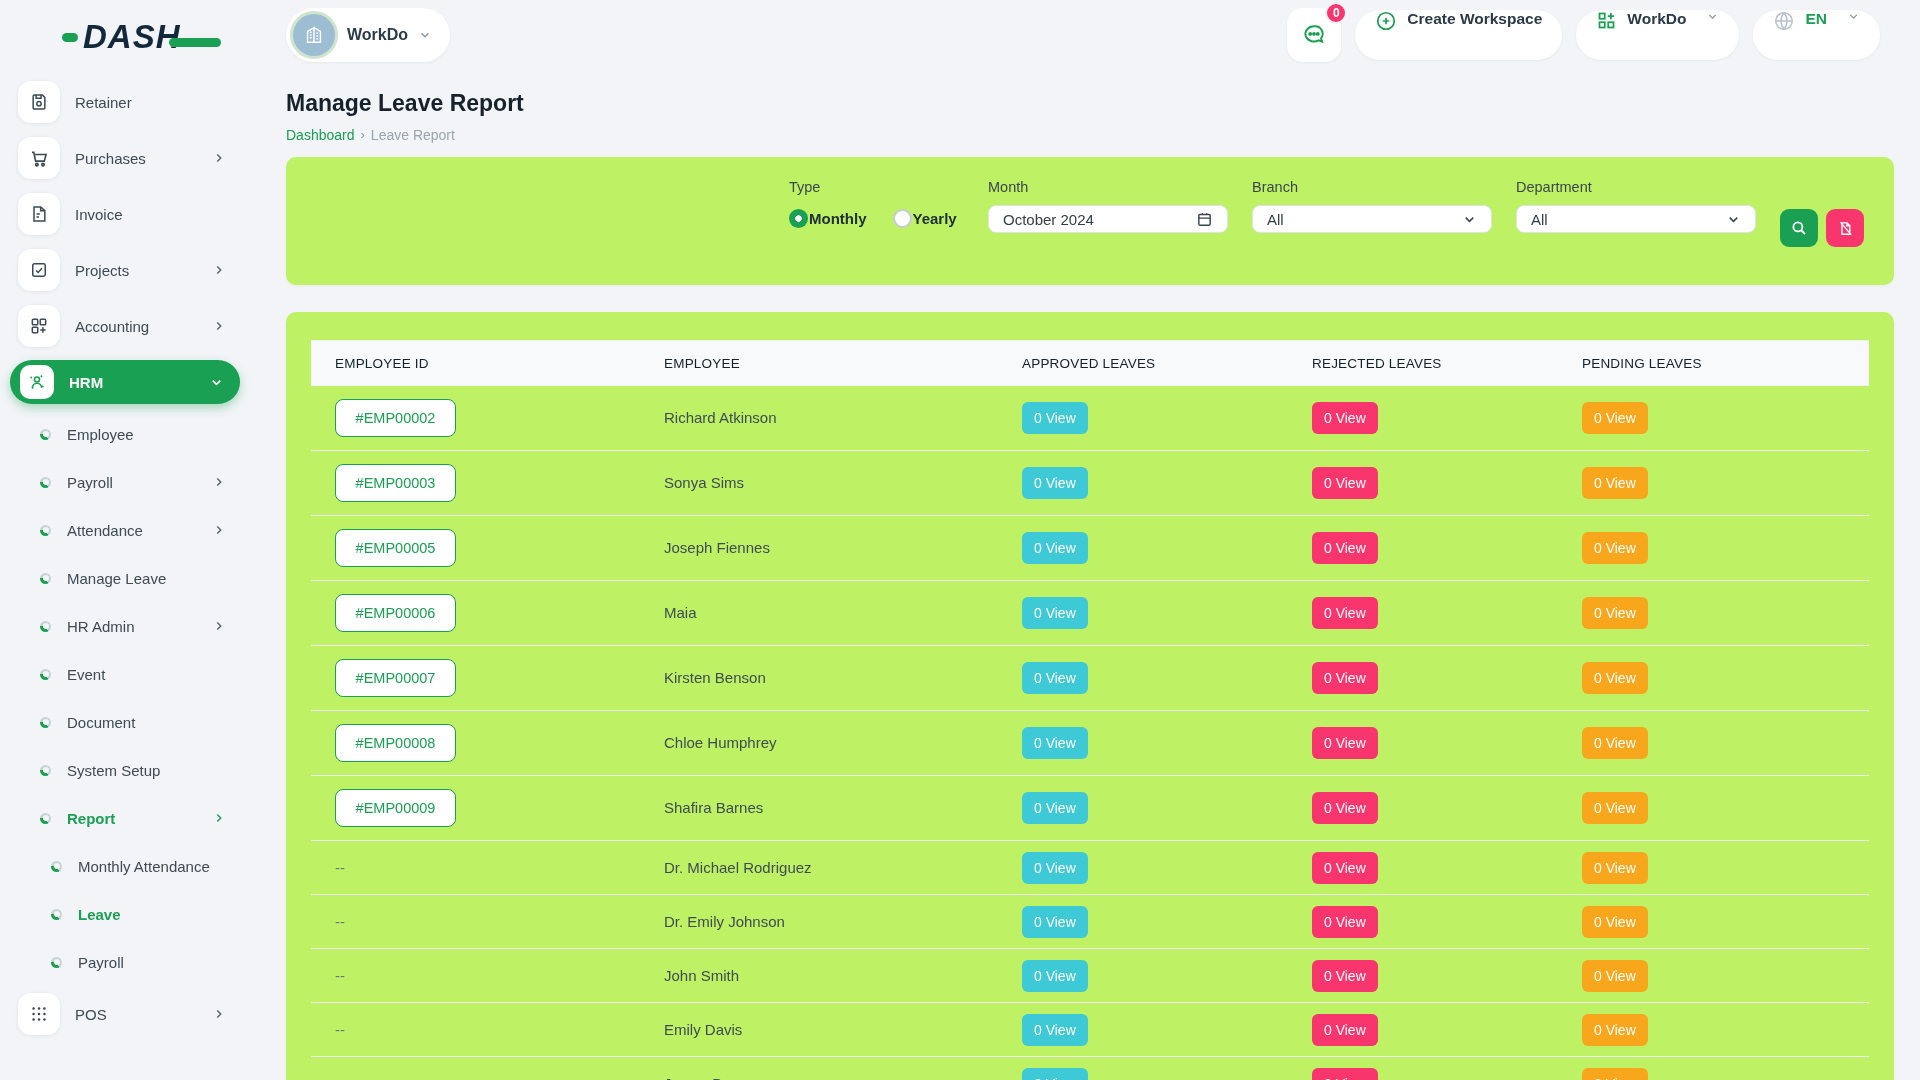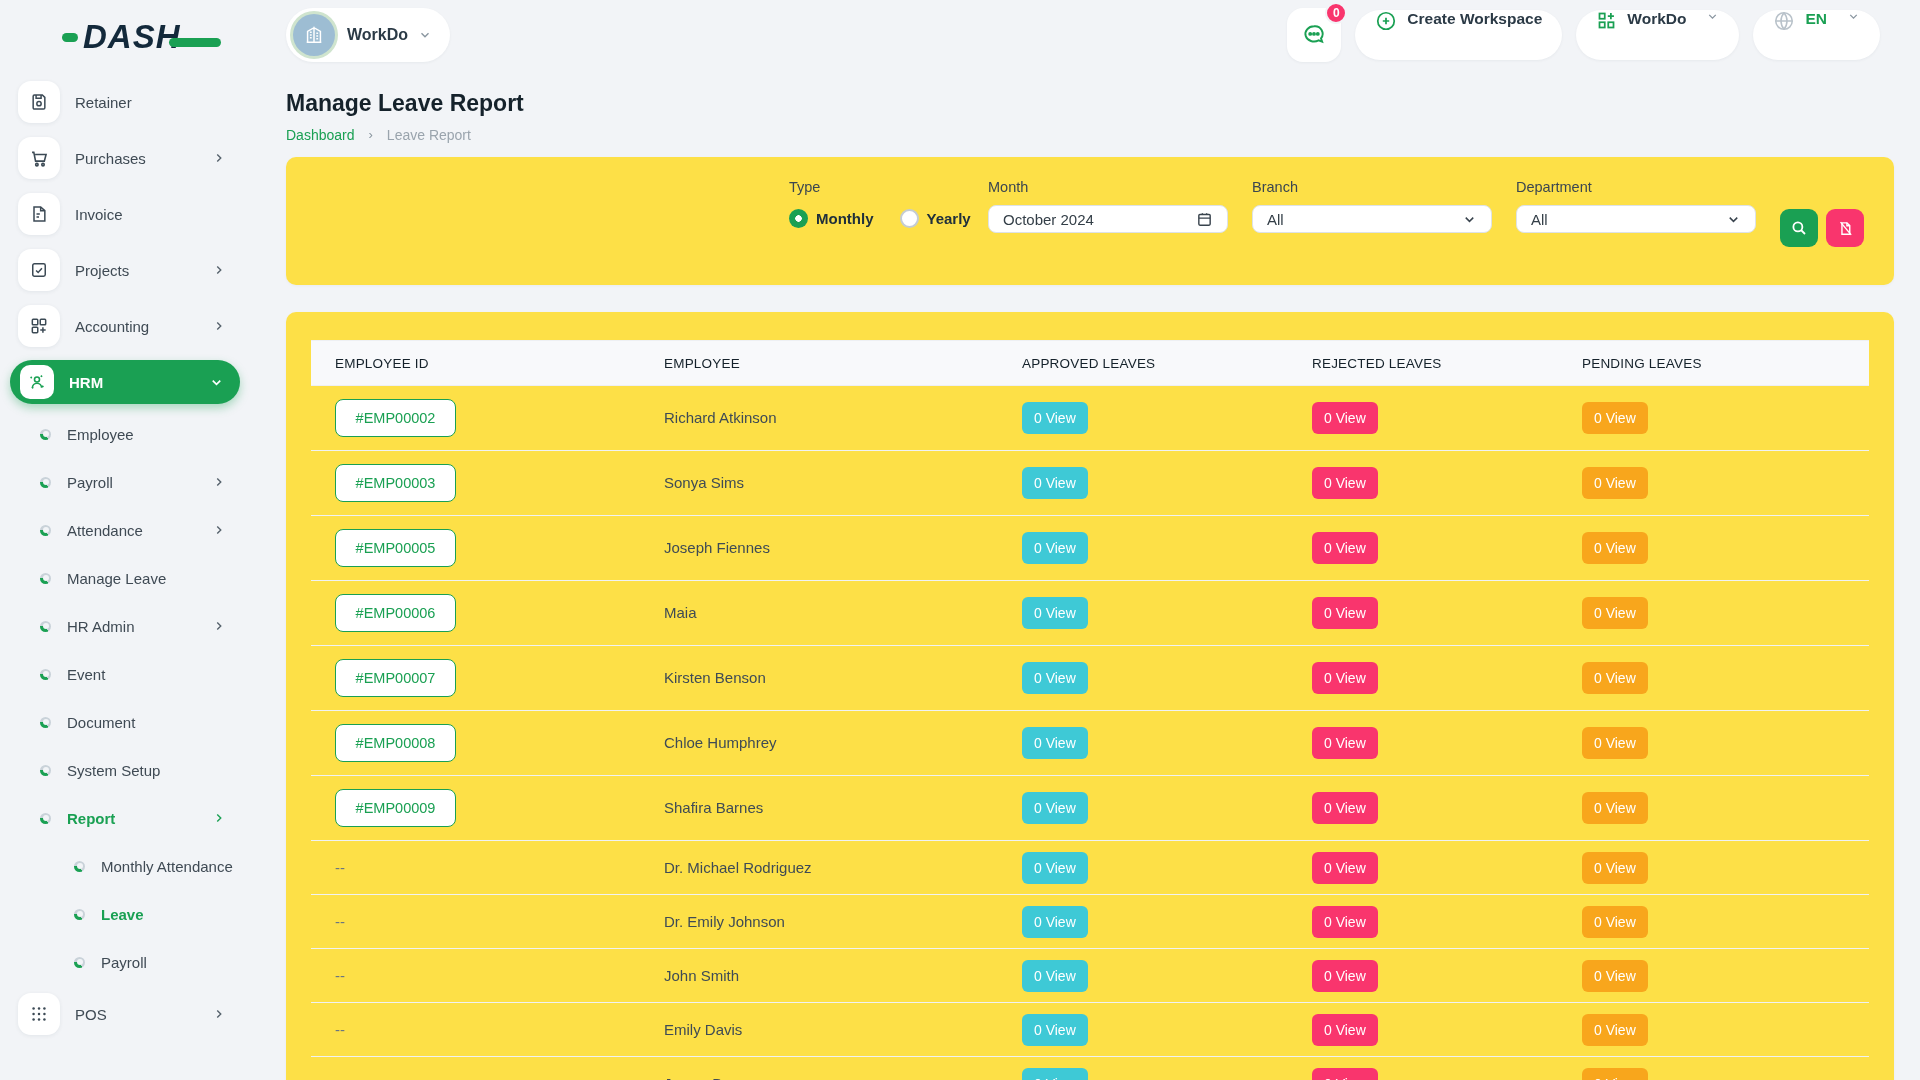--- a/index.html
+++ b/index.html
@@ -38,41 +38,41 @@
   .side-ico { width:42px; height:42px; background:#fff; border-radius:13px; display:flex; align-items:center; justify-content:center;
               box-shadow:0 1px 4px rgba(20,40,60,.07); color:#3c4a55; flex:0 0 auto; }
   .side-label { margin-left:15px; font-size:15px; font-weight:500; color:#3f4a54; }
   .side-chev { margin-left:auto; margin-right:24px; color:#55616b; display:flex; }
   .side-item.active-pill { height:44px; margin:6px 10px; padding-left:10px; background:#1aa053; border-radius:22px;
                            box-shadow:0 4px 10px rgba(26,160,83,.35); }
   .side-item.active-pill .side-ico { width:34px; height:34px; border-radius:10px; color:#1aa053; box-shadow:none; }
   .side-item.active-pill .side-label { color:#fff; font-weight:700; }
   .side-item.active-pill .side-chev { color:#fff; margin-right:16px; }
   .side-sub { display:flex; align-items:center; height:48px; padding-left:40px; cursor:pointer; }
-  .side-sub.lvl2 { padding-left:74px; }
+  .side-sub.lvl2 { padding-left:51px; }
   .bullet { width:11px; height:11px; border-radius:50%; position:relative; flex:0 0 auto;
             background:conic-gradient(from 150deg, #1aa053 0 120deg, #c9d2d9 120deg 360deg); }
   .bullet::after { content:""; position:absolute; left:2.5px; top:2.5px; width:6px; height:6px; border-radius:50%; background:#f2f4f7; }
   .side-sub .side-label { margin-left:16px; font-size:15px; }
   .side-sub.active .side-label { color:#1aa053; font-weight:600; }
   .side-sub.active .side-chev { color:#1aa053; }
   
   .main { position:absolute; top:70px; left:250px; width:1670px; }
   .page-title { margin:20px 0 0 36px; font-size:23px; font-weight:700; color:#15222b; }
-  .breadcrumb { margin:10px 0 0 36px; display:flex; align-items:flex-start; gap:14px; font-size:14px; }
+  .breadcrumb { margin:10px 0 0 36px; display:flex; align-items:flex-start; gap:6px; font-size:14px; }
   .breadcrumb .bc-link { color:#1aa053; cursor:pointer; }
   .breadcrumb .bc-sep { color:#8a96a0; font-size:13px; }
   .breadcrumb .bc-current { color:#9aa4ad; }
-  .card { background:#fde047; border-radius:10px; margin-left:36px; width:1608px; box-shadow:0 1px 3px rgba(20,40,60,.04); }
+  .card { background:#bef264; border-radius:10px; margin-left:36px; width:1608px; box-shadow:0 1px 3px rgba(20,40,60,.04); }
   .filter-card { margin-top:14px; height:128px; position:relative; }
   .filter-row { position:absolute; left:503px; top:22px; display:flex; gap:24px; align-items:flex-start; }
   .f-label { font-size:14.5px; color:#3b4650; margin-bottom:10px; display:block; }
   .f-group.type-group { width:175px; }
   .radio-row { display:flex; align-items:center; gap:26px; margin-top:14px; }
-  .radio-opt { display:flex; align-items:center; gap:8px; cursor:pointer; }
+  .radio-opt { display:flex; align-items:center; gap:1px; cursor:pointer; }
   .radio-dot { width:19px; height:19px; border-radius:50%; border:2px solid #c4ccd3; background:#fff; }
   .radio-opt.checked .radio-dot { border:none; background:radial-gradient(circle, #fff 0 3px, #1aa053 3.5px); }
   .radio-opt span { font-size:15px; font-weight:700; color:#20303b; }
   .f-input { width:240px; height:28px; border:1px solid #dde2e7; border-radius:8px; background:#fff;
              display:flex; align-items:center; padding:0 14px; font-size:15px; color:#333e47; cursor:pointer; }
   .f-input .val { flex:1; }
   .f-input .cal, .f-input .sel-chev { color:#38434d; display:flex; }
   .sq-btn { width:38px; height:38px; border:none; border-radius:9px; display:flex; align-items:center; justify-content:center;
             color:#fff; cursor:pointer; margin-top:30px; }
   .sq-btn.search { background:#1aa053; }

